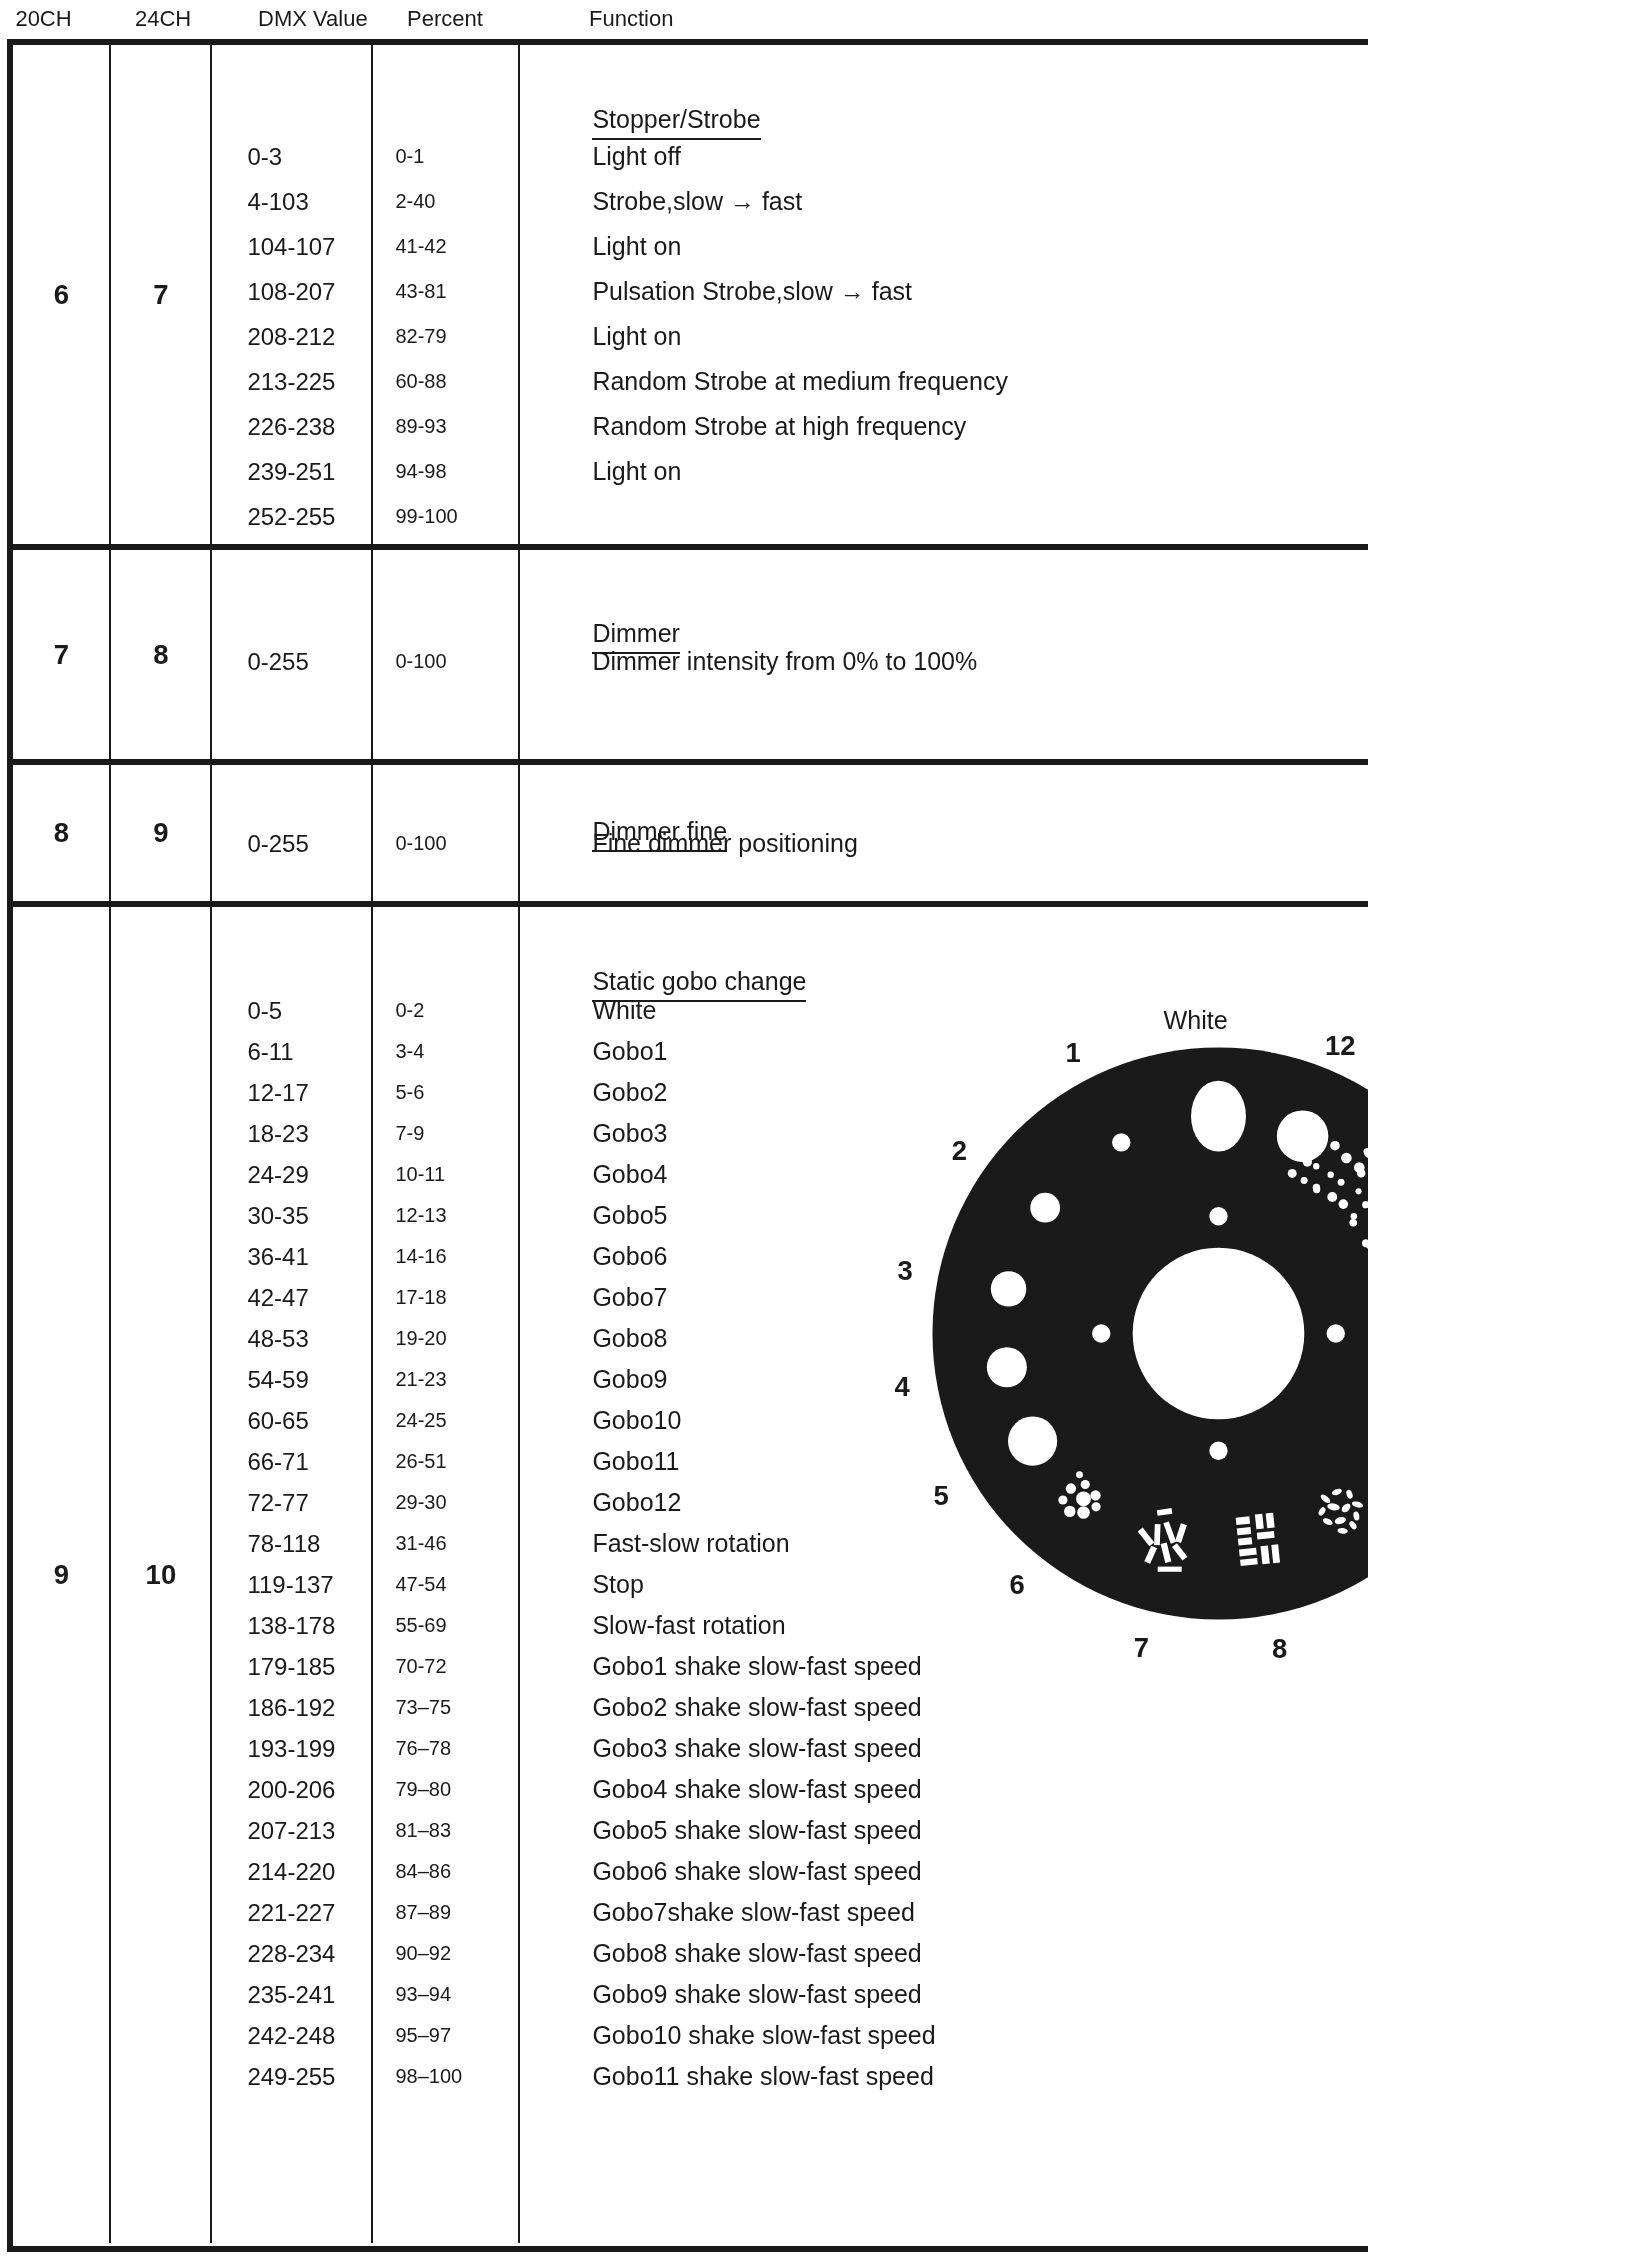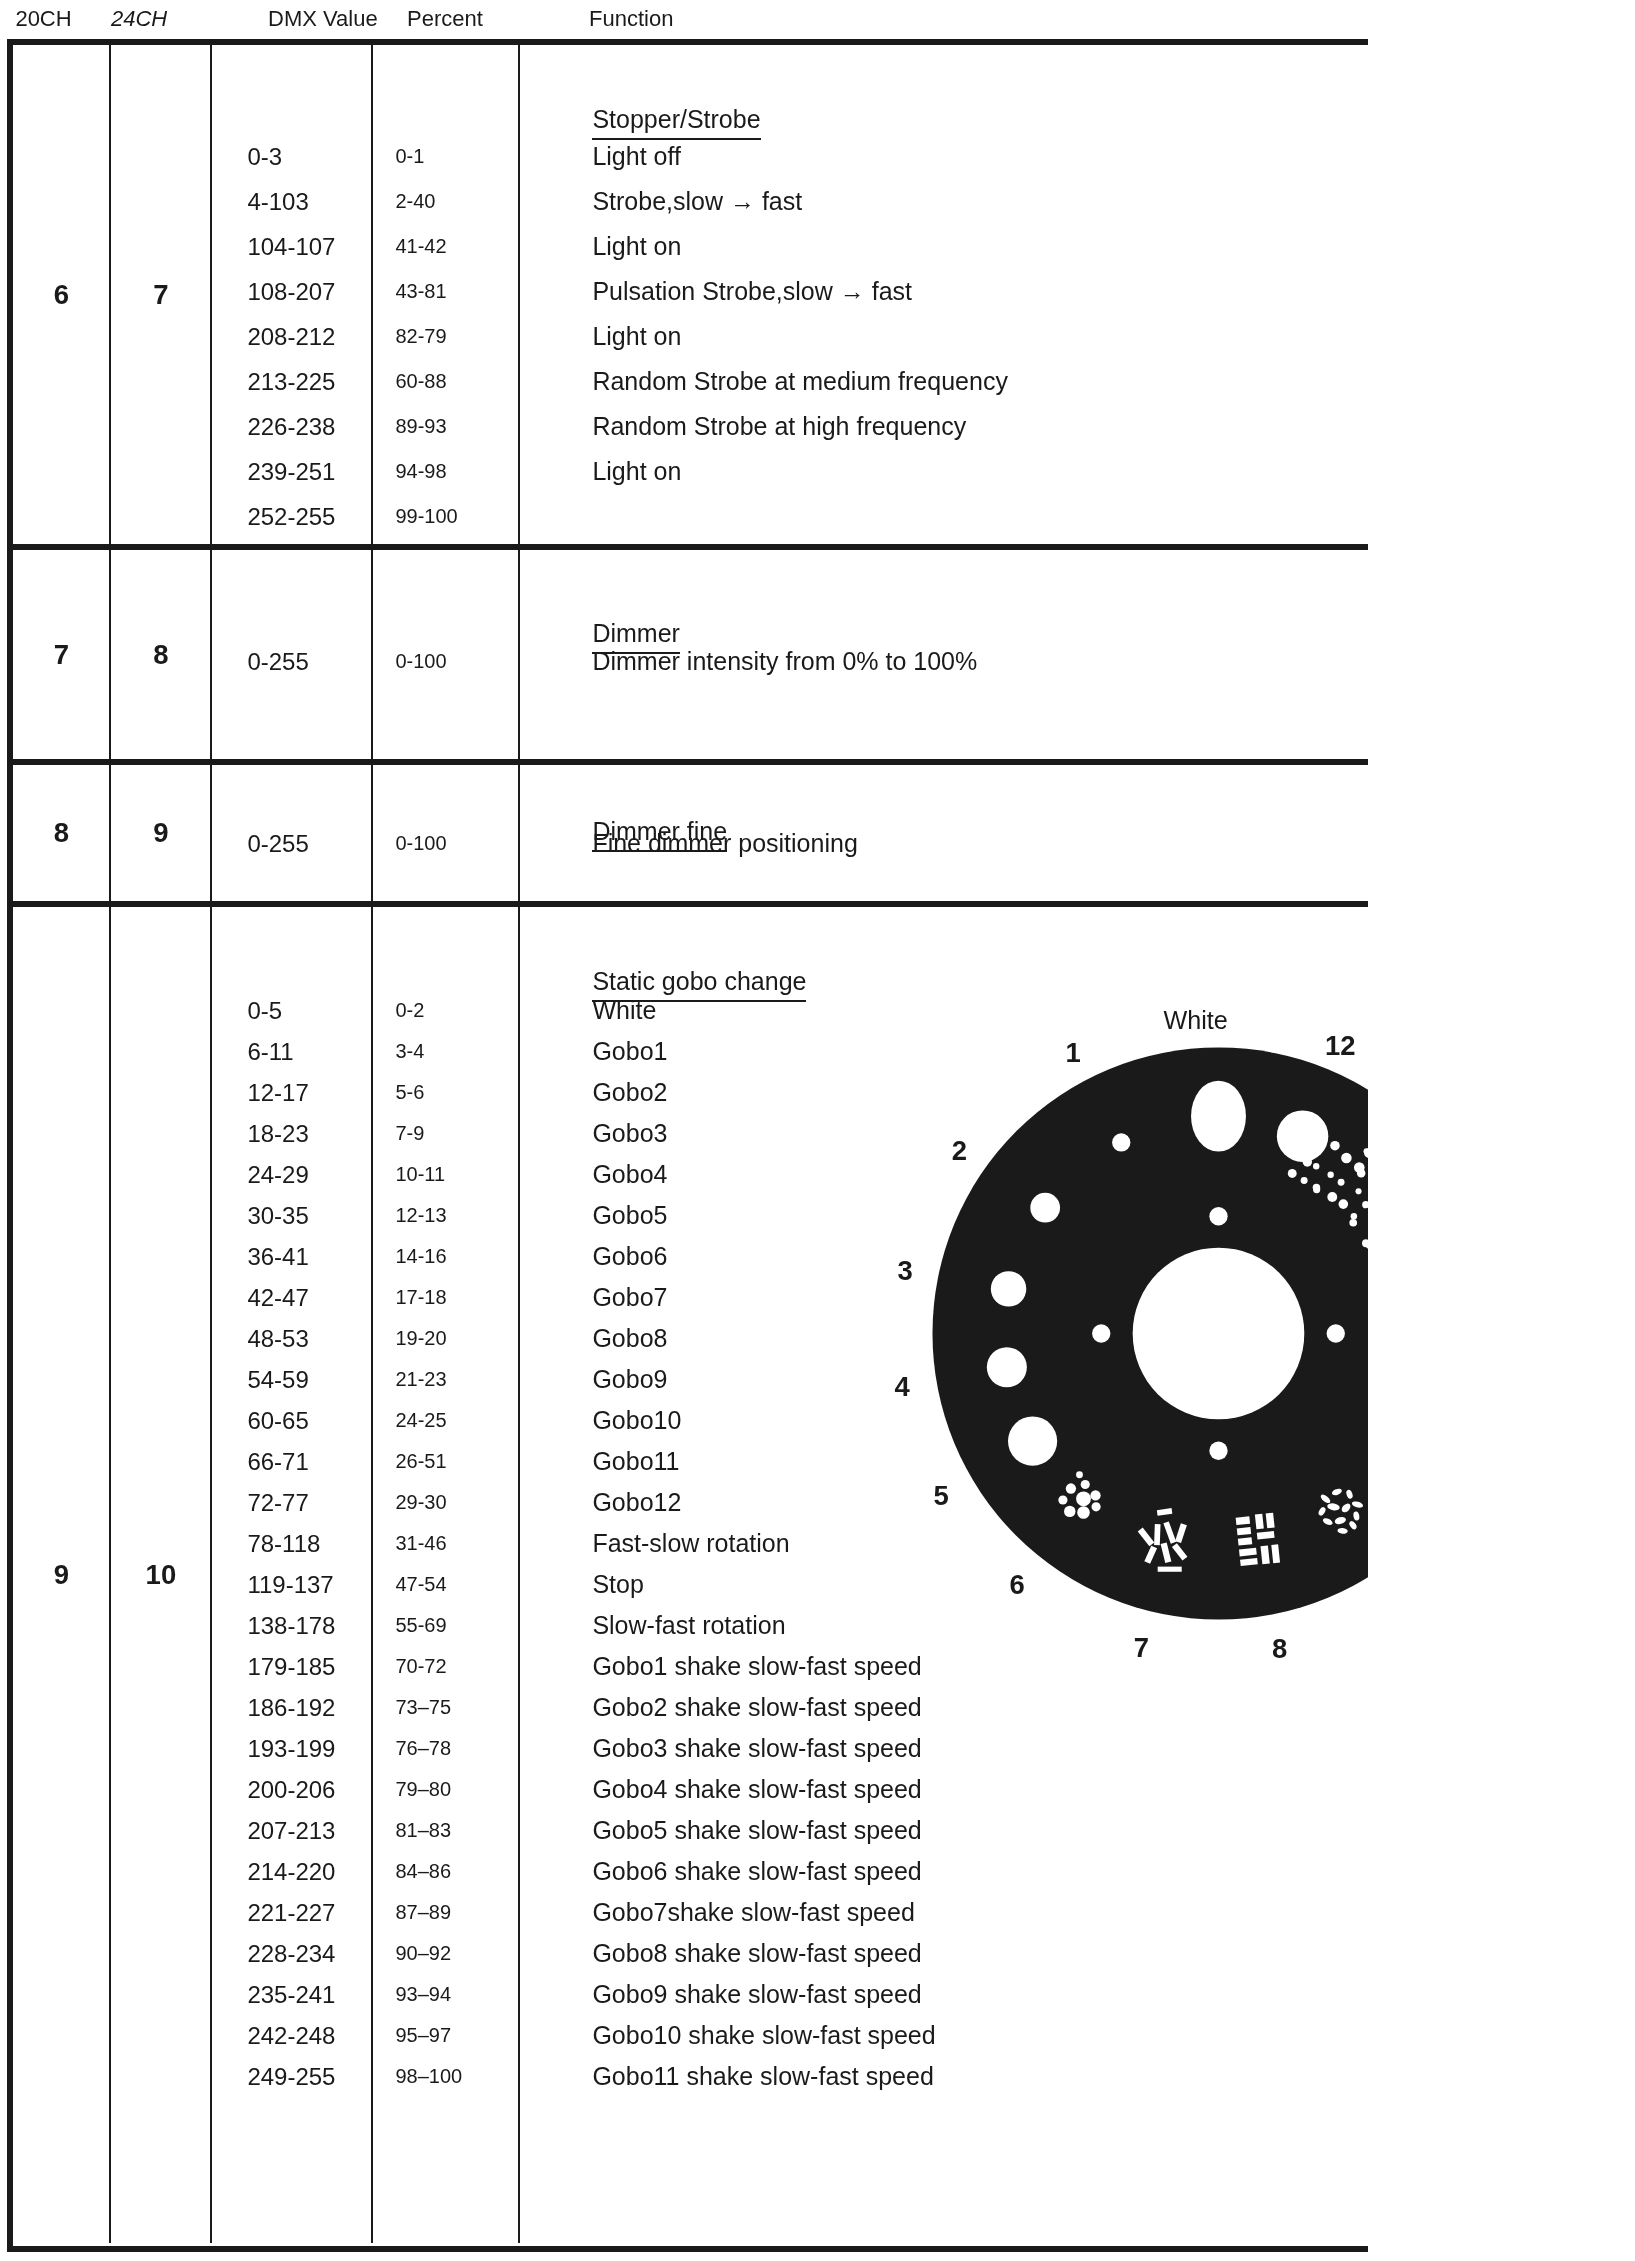--- a/index.html
+++ b/index.html
@@ -2,21 +2,21 @@
 <html style="font-size:9.2px"><head>
 <meta charset="utf-8">
 <style>
   * { margin:0; padding:0; box-sizing:border-box; }
   html,body { background:#ffffff; }
   body { width:1636px; height:2261px; font-family:"Liberation Sans","DejaVu Sans",sans-serif; color:#1a1a1a; }
   .page { position:relative; width:1368px; height:2261px; background:#fff; overflow:hidden; }
 
   
   .colhead { position:absolute; top:5.7px; font-size:22px; line-height:25px; color:#1a1a1a; white-space:nowrap; }
-  .h1 { left:15.4px; } .h2 { left:111px;font-style:italic; } .h3 { left:268px; } .h4 { left:407px; } .h5 { left:589px; }
+  .h1 { left:15.4px; } .h2 { left:135px; } .h3 { left:258px; } .h4 { left:407px; } .h5 { left:589px; }
 
   
   .dmx-table { position:absolute; left:7.4px; top:39px; width:1621px; height:2213px;
                border:6.9px solid #1a1a1a; background:#fff; }
 
   .sec { display:grid; grid-template-columns:98px 101px 161px 147px 1fr; }
   .sec + .sec { border-top:6.9px solid #1a1a1a; }
   .s1 { height:499px;  --T:89px; --TP:22px; --L:45px; }
   .s2 { height:215px;  --T:86px; --TP:31px; --L:51px; }
   .s3 { height:142px;  --T:57px; --TP:14.3px; --L:43px; }

